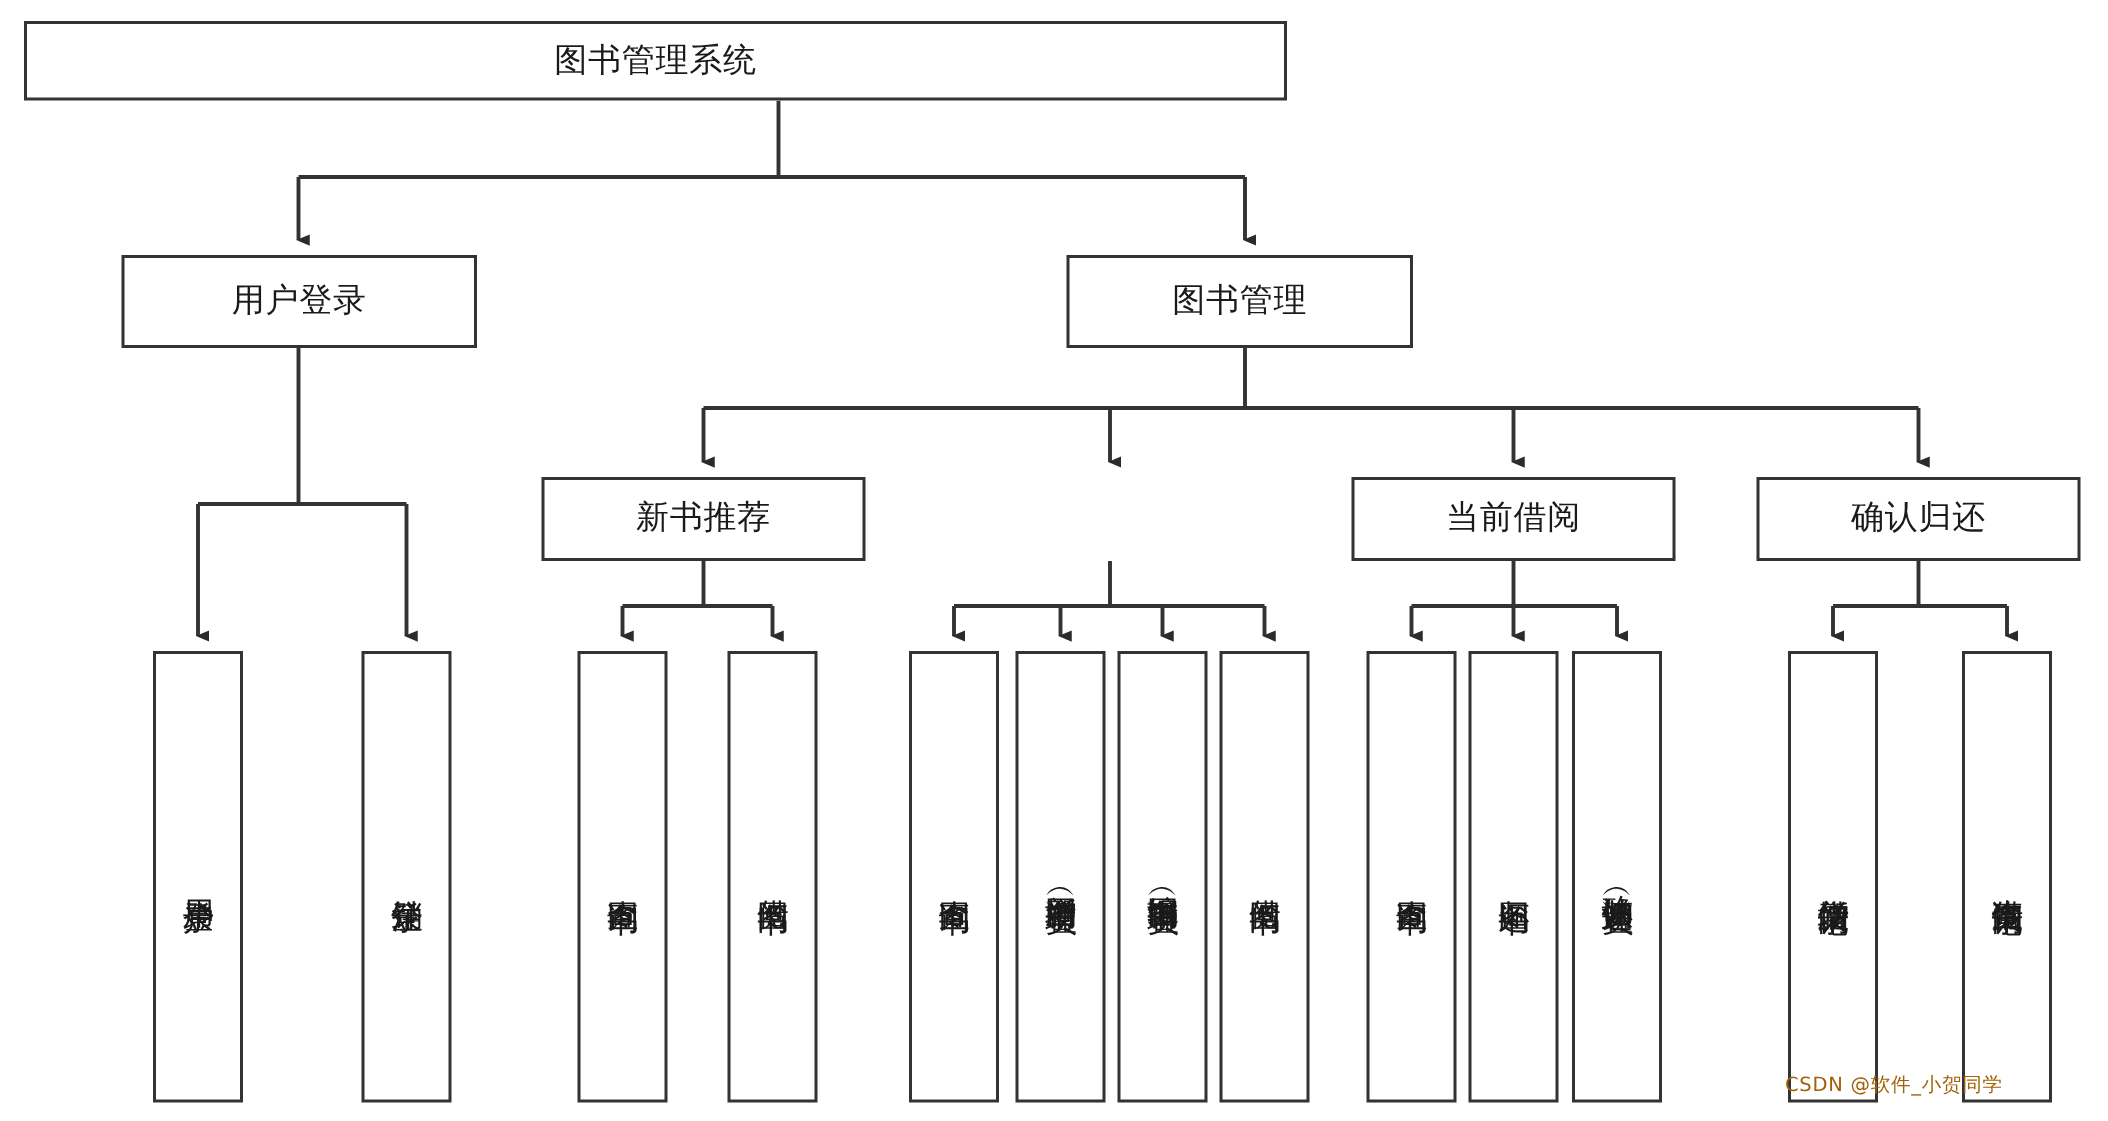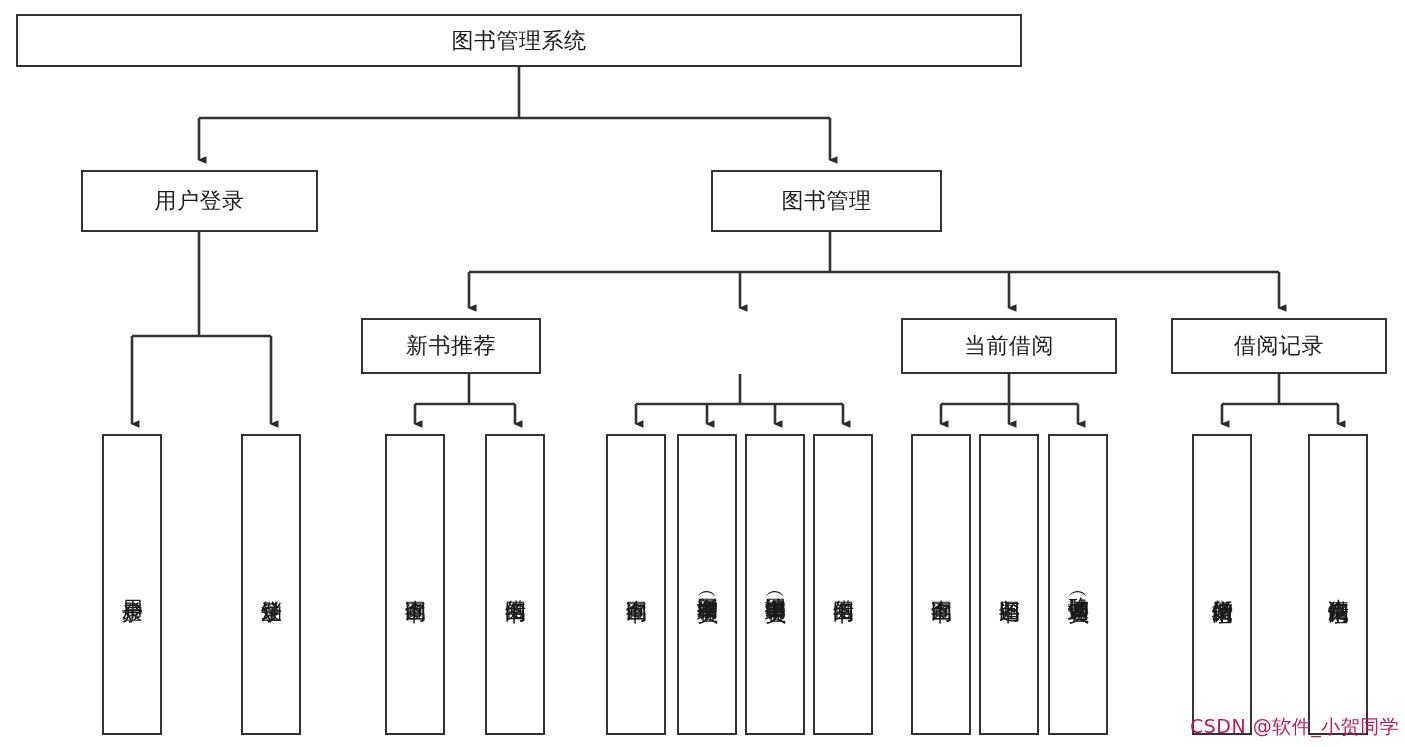--- a/index.html
+++ b/index.html
@@ -50,22 +50,22 @@
     white-space: normal;
     overflow: hidden;
   }
   .node.v span {
     writing-mode: vertical-rl;
     text-orientation: upright;
     display: block;
   }
   .watermark {
     position: absolute;
-    color: #be185d;
-    font-size: 19px;
+    color: #a16207;
+    font-size: 13px;
     letter-spacing: 0.5px;
     white-space: nowrap;
     font-family: "DejaVu Sans", "Liberation Sans", sans-serif;
   }
 </style>
 </head>
 <body>
 
 <div id="canvas">
 
@@ -115,43 +115,43 @@
       <path d="M 1009 404 L 1009 424" marker-end="url(#arrow)"></path>
       <path d="M 1078 404 L 1078 424" marker-end="url(#arrow)"></path>
 
       <path d="M 1279 374 L 1279 404"></path>
       <path d="M 1222 404 L 1338 404"></path>
       <path d="M 1222 404 L 1222 424" marker-end="url(#arrow)"></path>
       <path d="M 1338 404 L 1338 424" marker-end="url(#arrow)"></path>
     </g>
   </svg>
 
-  <div class="node h" style="left:16px; top:14px; width:1006px; height:53px;">
+  <div class="node h" style="left:16px; top:14px; width:842px; height:53px;">
     <span>图书管理系统</span>
   </div>
 
   <div class="node h" style="left:81px; top:170px; width:237px; height:62px;">
     <span>用户登录</span>
   </div>
 
   <div class="node h" style="left:711px; top:170px; width:231px; height:62px;">
     <span>图书管理</span>
   </div>
 
-  <div class="node h" style="left:361px; top:318px; width:180px; height:56px;">
+  <div class="node h" style="left:361px; top:318px; width:216px; height:56px;">
     <span>新书推荐</span>
   </div>
 
 
   <div class="node h" style="left:901px; top:318px; width:216px; height:56px;">
     <span>当前借阅</span>
   </div>
 
   <div class="node h" style="left:1171px; top:318px; width:216px; height:56px;">
-    <span>借阅记录</span>
+    <span>确认归还</span>
   </div>
 
   <div class="node v" style="left:102px; top:434px; width:60px; height:301px;">
     <span>用户登录</span>
   </div>
   <div class="node v" style="left:241px; top:434px; width:60px; height:301px;">
     <span>注销登录</span>
   </div>
 
   <div class="node v" style="left:385px; top:434px; width:60px; height:301px;">

